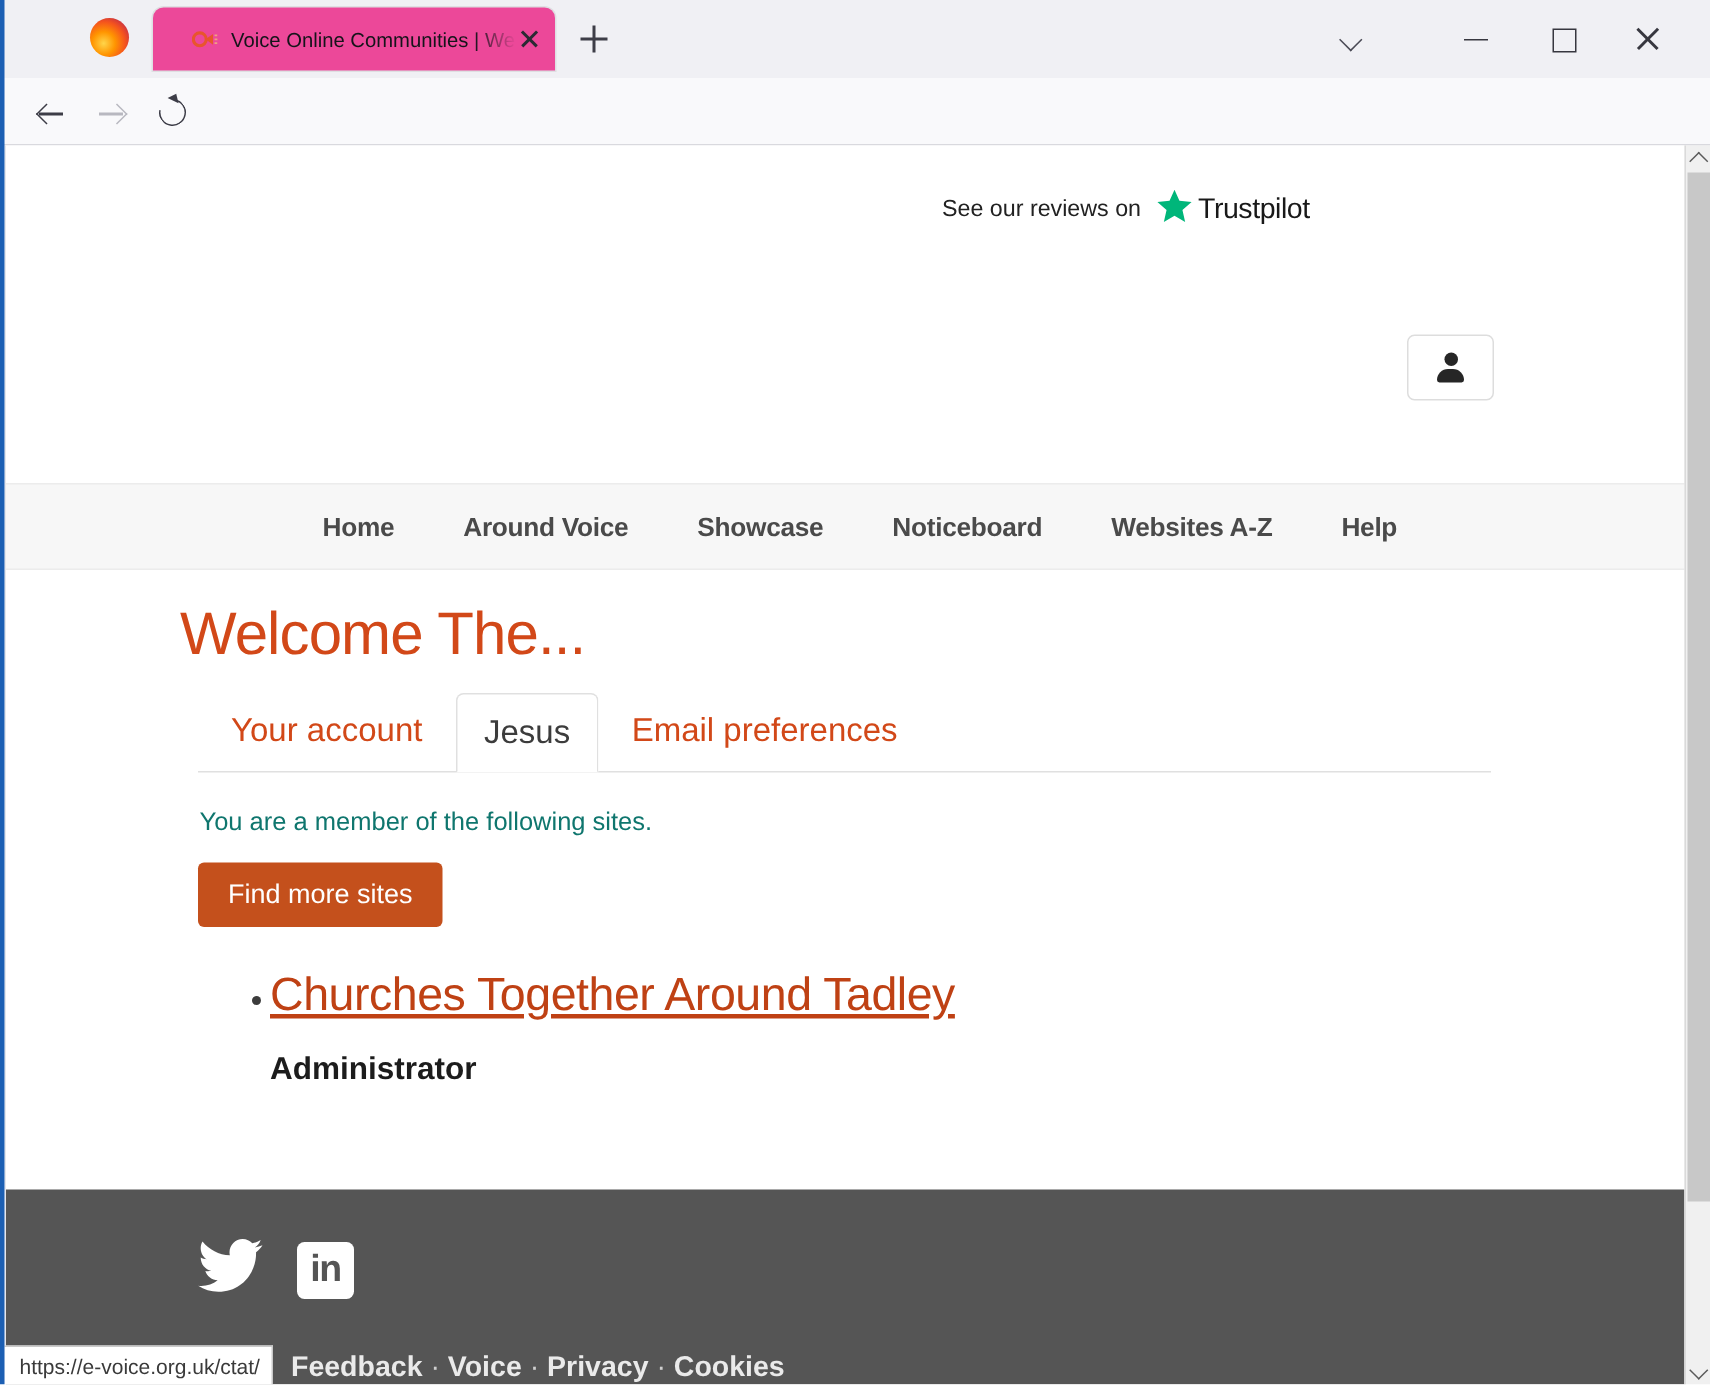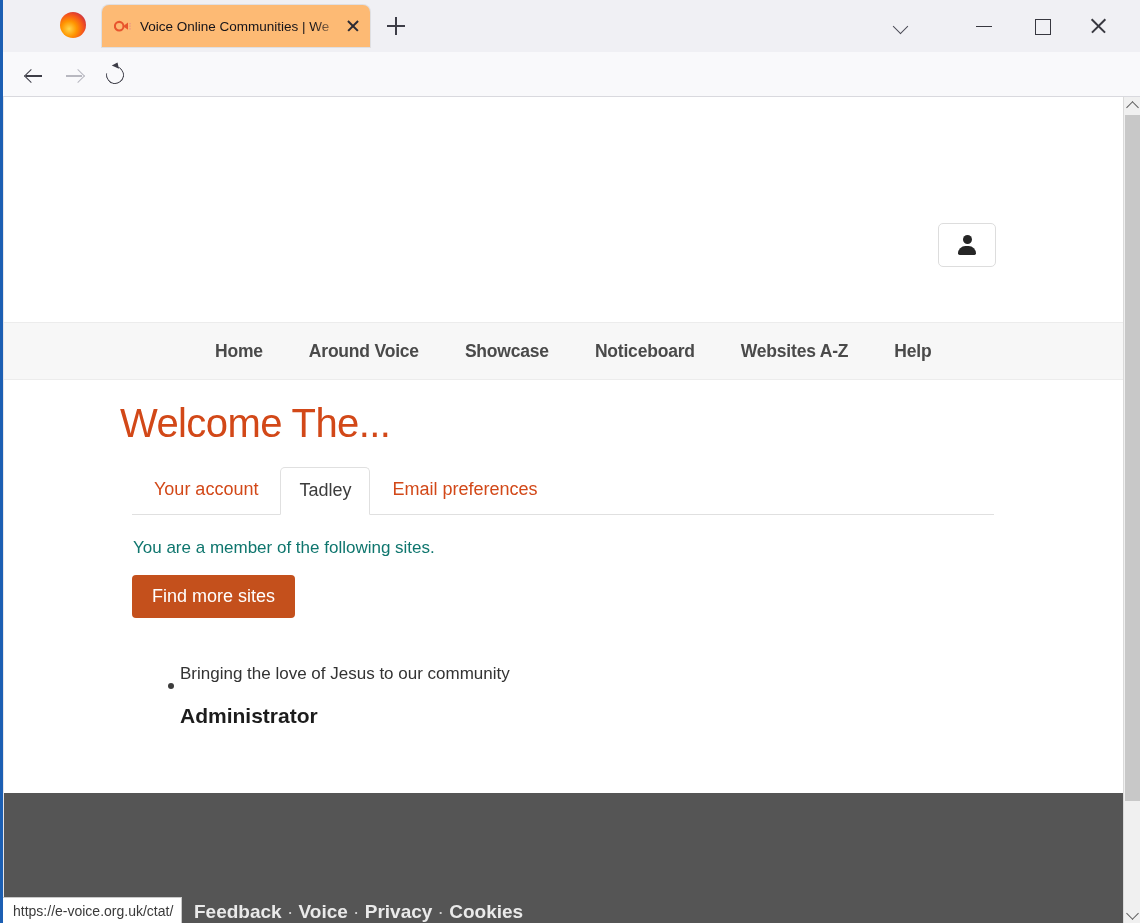--- a/index.html
+++ b/index.html
@@ -19,23 +19,23 @@
     position: absolute; left: 0; top: 0; width: 3px; height: 923px;
     background: #1c5fb3; z-index: 60;
   }
   .fx-logo {
     position: absolute; left: 60px; top: 12px; width: 26px; height: 26px;
     border-radius: 50%;
     background: radial-gradient(circle at 35% 65%, #ffd54a 0%, #ff9500 32%, #f5541d 60%, #c02a4a 85%, #7b2aa8 100%);
   }
   .tab {
     position: absolute; left: 102px; top: 5px; width: 268px; height: 42px;
-    background: #fdba74; border-radius: 7px 7px 0 0;
+    background: #ec4899; border-radius: 7px 7px 0 0;
     box-shadow: 0 0 0 1px rgba(0,0,0,.07);
-    display: flex; align-items: center; padding: 0 8px 0 12px;
+    display: flex; align-items: center; padding: 0 8px 0 26px;
   }
   .tab-favicon { width: 17px; height: 17px; flex: 0 0 17px; position: relative; margin-right: 9px; }
   .tab-title {
     font-size: 13.5px; color: #15141a; flex: 1 1 auto;
     white-space: nowrap; overflow: hidden;
     -webkit-mask-image: linear-gradient(to right, #000 85%, transparent 100%);
     mask-image: linear-gradient(to right, #000 85%, transparent 100%);
   }
   .tab-close { width: 18px; height: 18px; flex: 0 0 18px; position: relative; }
   .tab-close::before, .tab-close::after {
@@ -198,21 +198,21 @@
   .page-title {
     position: absolute; left: 116px; top: 21px;
     font-size: 40px; color: #d24818; font-weight: 400; letter-spacing: -.6px;
     white-space: nowrap;
   }
   .tabs {
     position: absolute; left: 128px; top: 85px; width: 862px; height: 50px;
     border-bottom: 1px solid #e0e0e0; display: flex; align-items: flex-end;
   }
   .tab-link {
-    font-size: 18px; color: #d24818; padding: 0 22px 14px 22px;
+    font-size: 22px; color: #d24818; padding: 0 22px 14px 22px;
     background: transparent; white-space: nowrap;
   }
   .tab-link.active {
     color: #3c3c3c; background: #fff;
     border: 1px solid #e0e0e0; border-bottom: 1px solid #fff;
     border-radius: 5px 5px 0 0;
     padding: 12px 18px 13px 18px; margin-bottom: -1px;
   }
 
   .intro-text {
@@ -365,20 +365,29 @@
       <span></span>
         <span></span>
         <span></span>
     </div>
   </div>
 
   <div class="viewport">
 
     <div class="site-header">
 
+      <div class="reviews">
+        <span>See our reviews on</span>
+        <span class="tp-star">
+          <svg width="26" height="25" viewBox="0 0 26 25">
+            <path d="M13 1.5 L16.3 8.9 L24.4 9.6 L18.3 15 L20.1 23 L13 18.8 L5.9 23 L7.7 15 L1.6 9.6 L9.7 8.9 Z" fill="#00b67a"></path>
+          </svg>
+        </span>
+        <span class="tp-name">Trustpilot</span>
+      </div>
 
       <div class="account-btn">
         <span class="person-ic"></span>
       </div>
     </div>
 
     <div class="site-nav">
       <div class="nav-list">
         <a class="nav-item">Home</a>
         <a class="nav-item">Around Voice</a>
@@ -387,37 +396,49 @@
         <a class="nav-item">Websites A-Z</a>
         <a class="nav-item">Help</a>
       </div>
     </div>
 
     <div class="content">
       <h1 class="page-title">Welcome The...</h1>
 
       <div class="tabs">
         <a class="tab-link">Your account</a>
-        <span class="tab-link active">Tadley</span>
+        <span class="tab-link active">Jesus</span>
         <a class="tab-link">Email preferences</a>
       </div>
 
       <p class="intro-text">You are a member of the following sites.</p>
 
       <a class="find-btn">Find more sites</a>
 
       <ul class="site-list">
         <li>
-          <div class="site-desc">Bringing the love of Jesus to our community</div>
+          <a class="site-link">Churches Together Around Tadley</a>
           <div class="site-role">Administrator</div>
         </li>
       </ul>
     </div>
 
     <div class="site-footer">
+      <div class="social">
+        <a>
+          <svg width="44" height="38" viewBox="0 0 44 38">
+            <path d="M43 5.2 c-1.6.7-3.3 1.2-5.1 1.4 1.8-1.1 3.2-2.8 3.9-4.9 -1.7 1-3.6 1.8-5.6 2.2
+                     C34.6 2.1 32.3 1 29.8 1 c-4.9 0-8.8 4-8.8 8.9 0 .7.1 1.4.2 2 -7.3-.4-13.8-3.9-18.2-9.3
+                     -.8 1.3-1.2 2.8-1.2 4.5 0 3.1 1.6 5.8 4 7.4 -1.5 0-2.8-.4-4-1.1 v.1 c0 4.3 3 7.9 7.1 8.7
+                     -.7.2-1.5.3-2.3.3 -.6 0-1.1-.1-1.7-.2 1.1 3.5 4.4 6.1 8.2 6.2 -3 2.4-6.8 3.8-10.9 3.8
+                     -.7 0-1.4 0-2.1-.1 3.9 2.5 8.5 4 13.5 4 16.2 0 25.1-13.5 25.1-25.2 v-1.1 C40.4 8.6 41.9 7 43 5.2 Z" fill="#ffffff"></path>
+          </svg>
+        </a>
+        <a class="li-box">in</a>
+      </div>
 
       <div class="footer-links">
         <a>Feedback</a><span class="sep"> · </span><a>Voice</a><span class="sep"> · </span><a>Privacy</a><span class="sep"> · </span><a>Cookies</a>
       </div>
     </div>
   </div>
 
   <div class="pscroll">
     <div class="ps-up"></div>
     <div class="ps-thumb"></div>

